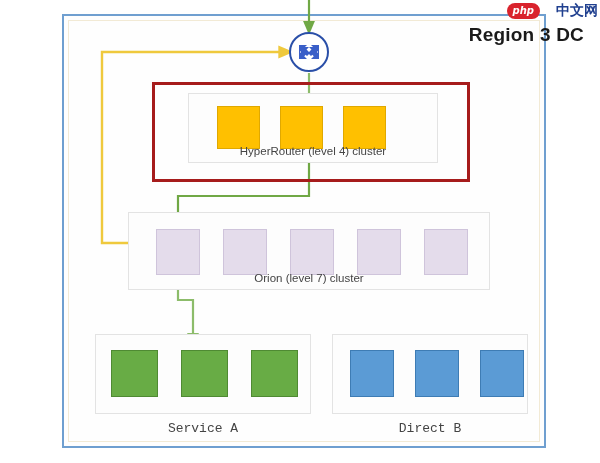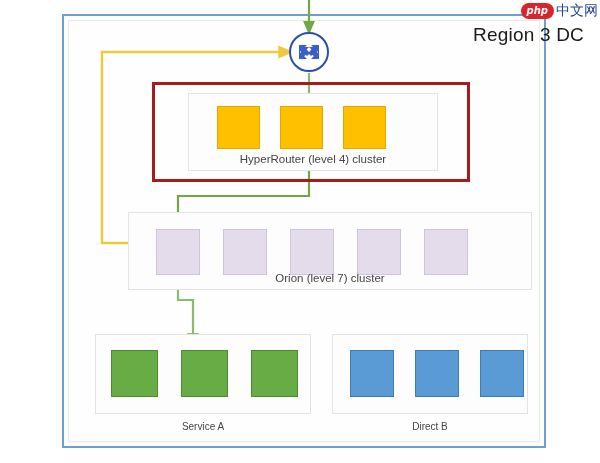--- a/index.html
+++ b/index.html
@@ -37,20 +37,21 @@
     box-sizing: border-box;
   }
   #region-title {
     position: absolute;
     right: 16px;
     top: 24px;
     font-size: 19px;
     color: #1a1a1a;
     letter-spacing: .2px;
     white-space: nowrap;
+    font-weight: bold;
   }
   
   svg.layer {
     position: absolute;
     left: 0;
     top: 0;
     width: 600px;
     height: 463px;
     overflow: visible;
     pointer-events: none;
@@ -67,23 +68,24 @@
     width: 100%;
     text-align: center;
     font-size: 11.5px;
     color: #444444;
     bottom: 5px;
     left: 0;
   }
   .outer-caption {
     position: absolute;
     text-align: center;
-    font-size: 10px;
+    font-size: 13px;
     color: #444444;
     white-space: nowrap;
+    font-family: Liberation Mono, monospace;
   }
   
   #l4-highlight {
     position: absolute;
     left: 152px;
     top: 82px;
     width: 318px;
     height: 100px;
     border: 3px solid #A61C1C;
     background: transparent;
@@ -129,37 +131,37 @@
     letter-spacing: .1px;
   }
   
   #watermark {
     position: absolute;
     right: 2px;
     top: 1px;
     height: 19px;
     display: flex;
     align-items: center;
-    gap: 2px;
+    gap: 16px;
   }
   #wm-badge {
     background: #D9232D;
     color: #ffffff;
     font-size: 10px;
     font-weight: bold;
     font-style: italic;
     border-radius: 9px;
     padding: 1px 6px 2px 6px;
     line-height: 13px;
     font-family: "DejaVu Sans", sans-serif;
   }
   #wm-text {
     color: #1f3f8f;
     font-size: 14px;
-    font-weight: normal;
+    font-weight: bold;
     line-height: 15px;
     font-family: "DejaVu Sans", sans-serif;
   }
 </style>
 </head>
 <body>
 
 <div id="stage">
 
   <div id="region-frame"></div>
@@ -207,28 +209,28 @@
         <polygon points="11,14 19,14 16.2,16.8 20,20.6 17.2,23.4 13.4,19.6 11,22"></polygon>
         <polygon points="31,14 23,14 25.8,16.8 22,20.6 24.8,23.4 28.6,19.6 31,22"></polygon>
         <polygon points="11,28 19,28 16.2,25.2 20,21.4 17.2,18.6 13.4,22.4 11,20"></polygon>
         <polygon points="31,28 23,28 25.8,25.2 22,21.4 24.8,18.6 28.6,22.4 31,20"></polygon>
       </g>
     </svg>
   </div>
 
   <div id="l4-highlight"></div>
 
-  <div class="panel" style="left:188px; top:93px; width:250px; height:78px;">
+  <div class="panel" style="left:188px; top:93px; width:250px; height:70px;">
     <div class="node node-l4" style="left:28px; top:12px; width:43px; height:43px;"></div>
     <div class="node node-l4" style="left:91px; top:12px; width:43px; height:43px;"></div>
     <div class="node node-l4" style="left:154px; top:12px; width:43px; height:43px;"></div>
     <div class="panel-caption">HyperRouter (level 4) cluster</div>
   </div>
 
-  <div class="panel" style="left:128px; top:212px; width:404px; height:78px;">
+  <div class="panel" style="left:128px; top:212px; width:362px; height:78px;">
     <div class="node node-l7" style="left:27px; top:16px; width:44px; height:46px;"></div>
     <div class="node node-l7" style="left:94px; top:16px; width:44px; height:46px;"></div>
     <div class="node node-l7" style="left:161px; top:16px; width:44px; height:46px;"></div>
     <div class="node node-l7" style="left:228px; top:16px; width:44px; height:46px;"></div>
     <div class="node node-l7" style="left:295px; top:16px; width:44px; height:46px;"></div>
     <div class="panel-caption">Orion (level 7) cluster</div>
   </div>
 
   <div class="panel" style="left:95px; top:334px; width:216px; height:80px;">
     <div class="node node-svc-a" style="left:15px; top:15px; width:47px; height:47px;"></div>

